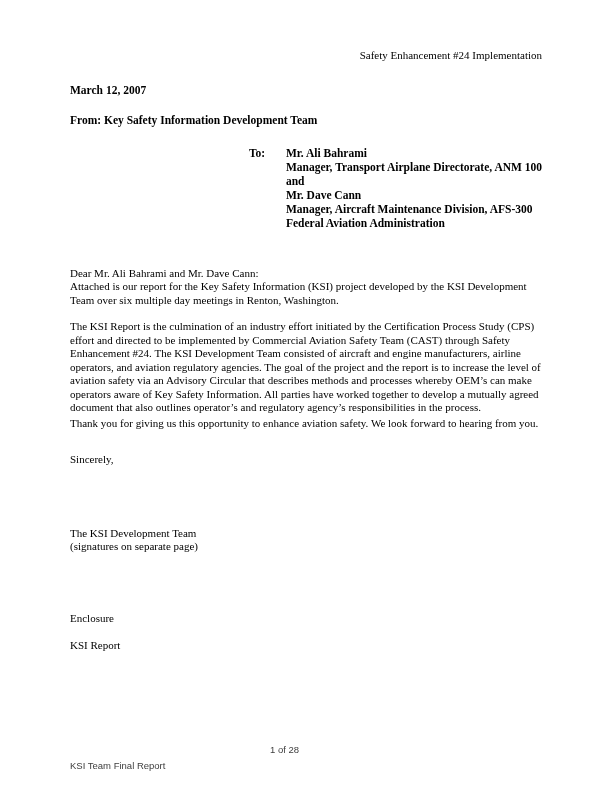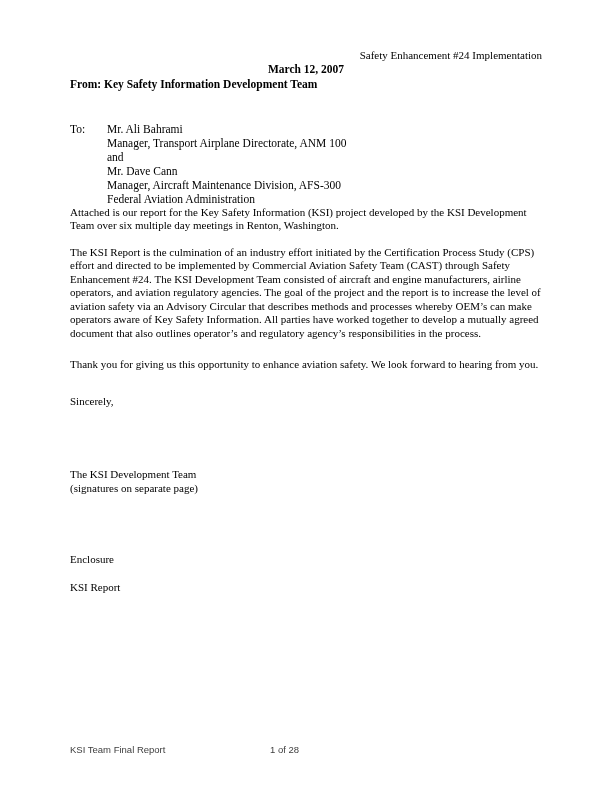--- a/index.html
+++ b/index.html
@@ -19,49 +19,51 @@
     line-height: 13.5px;
     color: #000000;
     overflow: hidden;
   }
   .header-right {
     margin-top: 37px;
     text-align: right;
     font-size: 11px;
   }
   .date-line {
-    text-align: center;
+    margin-top: 21px;
+    text-align: left;
     font-weight: bold;
     font-size: 11.5px;
   }
   .from-line {
-    margin-top: 2px;
+    margin-top: 17px;
     font-weight: bold;
     font-size: 11.5px;
   }
   .to-block {
-    margin-top: 30px;
+    margin-top: 18px;
     display: flex;
-    font-weight: normal;
+    font-weight: bold;
     font-size: 11.5px;
     line-height: 14px;
+    justify-content: flex-end;
   }
   .to-label {
     width: 37px;
     flex: 0 0 37px;
   }
   .salutation {
     margin-top: 37px;
   }
   .body-para {
     margin: 13px 0 0 0;
     max-width: 476px;
   }
   .para-1 { margin-top: 0; }
-  .para-3 { margin-top: 18px; }
+  .para-3 { margin-top: 2px; }
   .closing {
     margin-top: 23px;
   }
   .sig-block {
     margin-top: 60px;
   }
   .enclosure-label {
     margin-top: 58px;
   }
   .enclosure-item {
@@ -72,21 +74,21 @@
     left: 0;
     right: 0;
     top: 743px;
     font-family: "Liberation Sans", sans-serif;
     font-size: 9.5px;
     color: #3d3d3d;
   }
   .footer-left {
     position: absolute;
     left: 70px;
-    top: 0;
+    top: 16px;
   }
   .footer-page {
     position: absolute;
     left: 270px;
     top: 0;
   }
 </style>
 </head>
 <body>
 
@@ -103,20 +105,21 @@
     <div>
       <div>Mr. Ali Bahrami</div>
       <div>Manager, Transport Airplane Directorate, ANM 100</div>
       <div>and</div>
       <div>Mr. Dave Cann</div>
       <div>Manager, Aircraft Maintenance Division, AFS-300</div>
       <div>Federal Aviation Administration</div>
     </div>
   </div>
 
+  <div class="salutation">Dear Mr. Ali Bahrami and Mr. Dave Cann:</div>
 
   <p class="body-para para-1">Attached is our report for the Key Safety Information (KSI) project developed by the KSI Development Team over six multiple day meetings in Renton, Washington.</p>
 
   <p class="body-para para-2">The KSI Report is the culmination of an industry effort initiated by the Certification Process Study (CPS) effort and directed to be implemented by Commercial Aviation Safety Team (CAST) through Safety Enhancement #24.  The KSI Development Team consisted of aircraft and engine manufacturers, airline operators, and aviation regulatory agencies. The goal of the project and the report is to increase the level of aviation safety via an Advisory Circular that describes methods and processes whereby OEM’s can make operators aware of Key Safety Information. All parties have worked together to develop a mutually agreed document that also outlines operator’s and regulatory agency’s responsibilities in the process.</p>
 
   <p class="body-para para-3">Thank you for giving us this opportunity to enhance aviation safety. We look forward to hearing from you.</p>
 
   <div class="closing">Sincerely,</div>
 
   <div class="sig-block">

